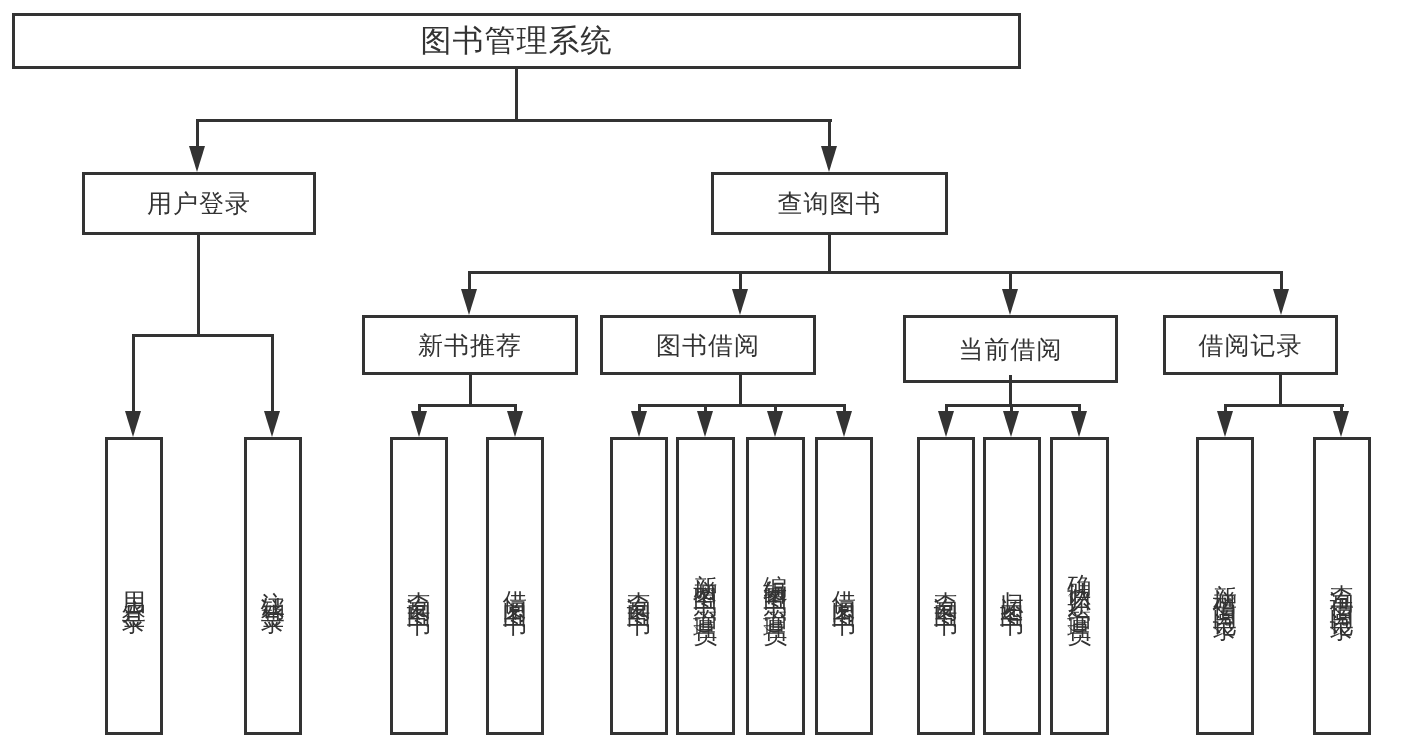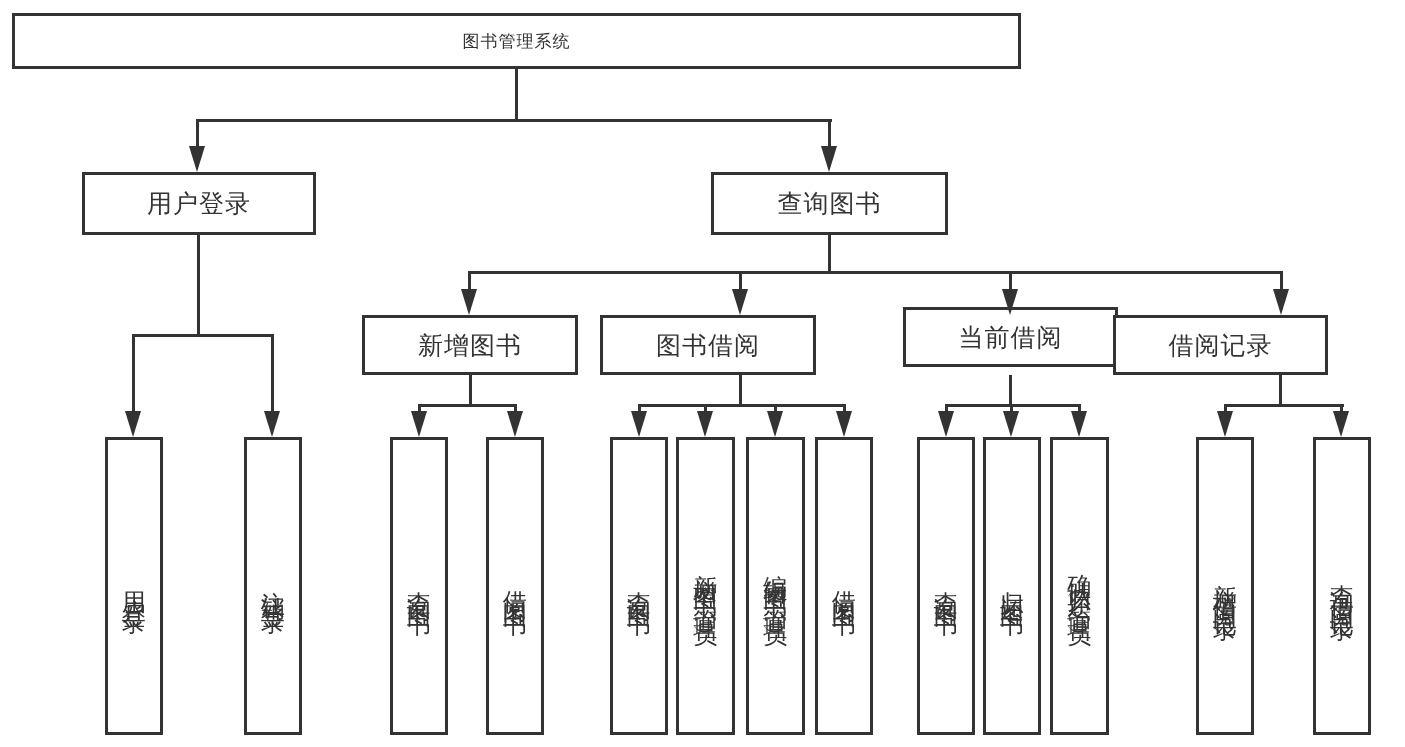--- a/index.html
+++ b/index.html
@@ -6,21 +6,21 @@
   .canvas{
     position:relative;width:1405px;height:747px;background:#ffffff;
     font-family:"Liberation Sans", sans-serif;color:#333333;overflow:hidden;
   }
   .box{
     position:absolute;box-sizing:border-box;border:3px solid #333333;background:#ffffff;
     display:flex;align-items:center;justify-content:center;
   }
   .box span{color:#333333;}
   .hbox span{font-size:25px;letter-spacing:1px;white-space:nowrap;}
-  .root span{font-size:17px;}
+  .root span{font-size:31px;}
   .leaf span{
     writing-mode:vertical-rl;text-orientation:mixed;
     font-size:24px;letter-spacing:7px;line-height:1.15;white-space:nowrap;
   }
   .v,.h{position:absolute;background:#333333;}
   .arrow{
     position:absolute;width:0;height:0;
     border-left:8px solid transparent;border-right:8px solid transparent;
     border-top:26px solid #333333;
   }
@@ -39,29 +39,29 @@
   </div>
 
   <div class="box hbox" style="left:82px;top:172px;width:234px;height:63px;">
     <span>用户登录</span>
   </div>
   <div class="box hbox" style="left:711px;top:172px;width:237px;height:63px;">
     <span>查询图书</span>
   </div>
 
   <div class="box hbox" style="left:362px;top:315px;width:216px;height:60px;">
-    <span>新增图书</span>
+    <span>新书推荐</span>
   </div>
   <div class="box hbox" style="left:600px;top:315px;width:216px;height:60px;">
     <span>图书借阅</span>
   </div>
-  <div class="box hbox" style="left:903px;top:307px;width:215px;height:60px;">
+  <div class="box hbox" style="left:903px;top:315px;width:215px;height:68px;">
     <span>当前借阅</span>
   </div>
-  <div class="box hbox" style="left:1113px;top:315px;width:215px;height:60px;">
+  <div class="box hbox" style="left:1163px;top:315px;width:175px;height:60px;">
     <span>借阅记录</span>
   </div>
 
   <div class="box leaf" style="left:105px;top:437px;width:58px;height:298px;">
     <span>用户登录</span>
   </div>
   <div class="box leaf" style="left:244px;top:437px;width:58px;height:298px;">
     <span>注销登录</span>
   </div>
 

